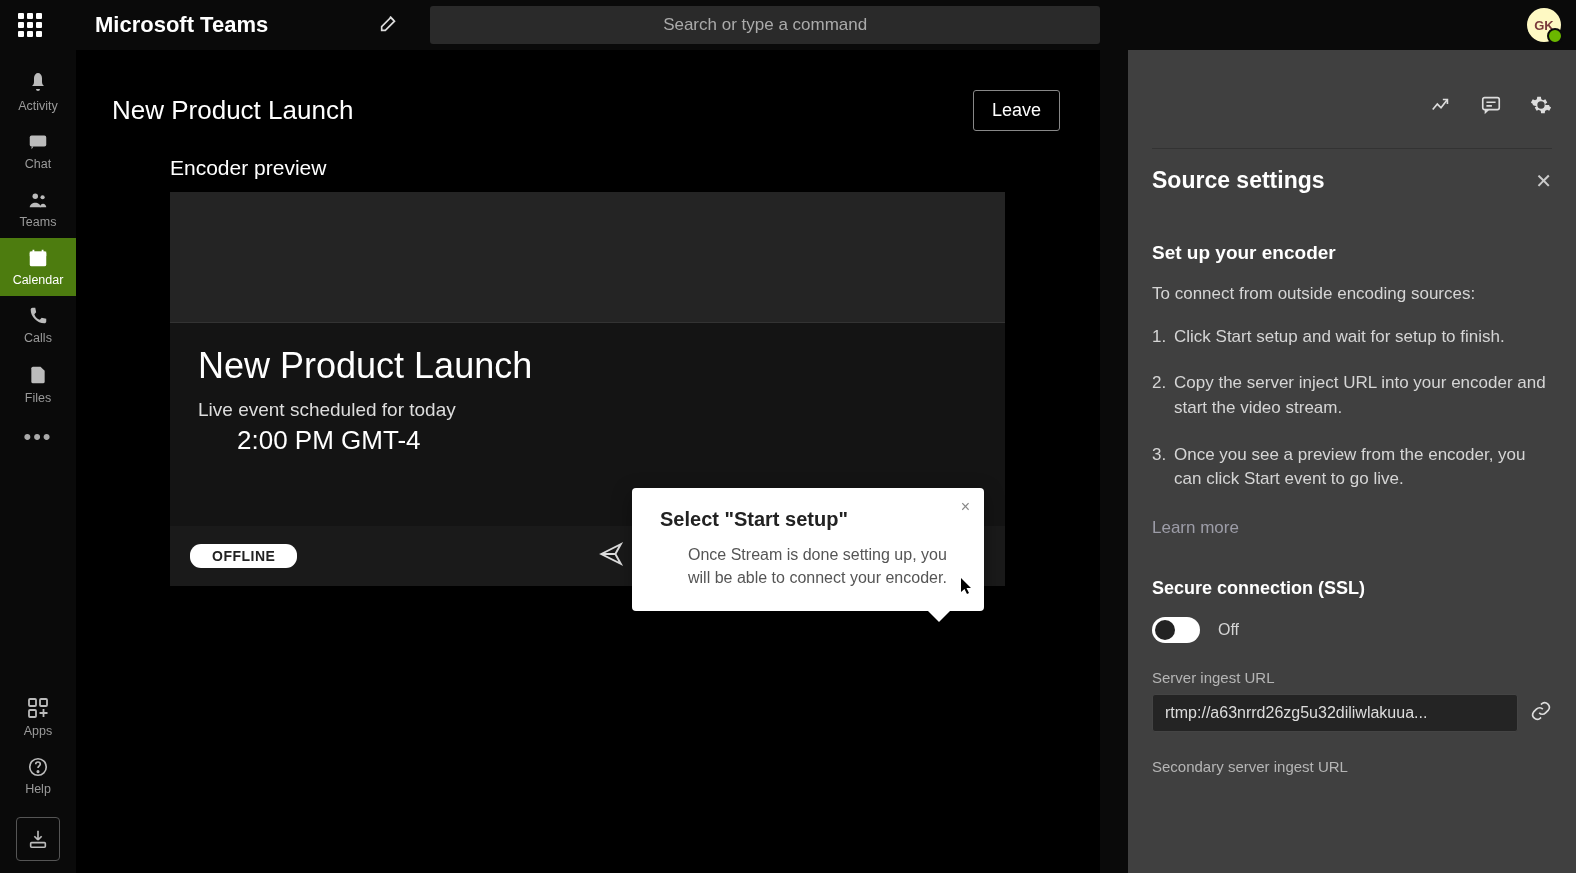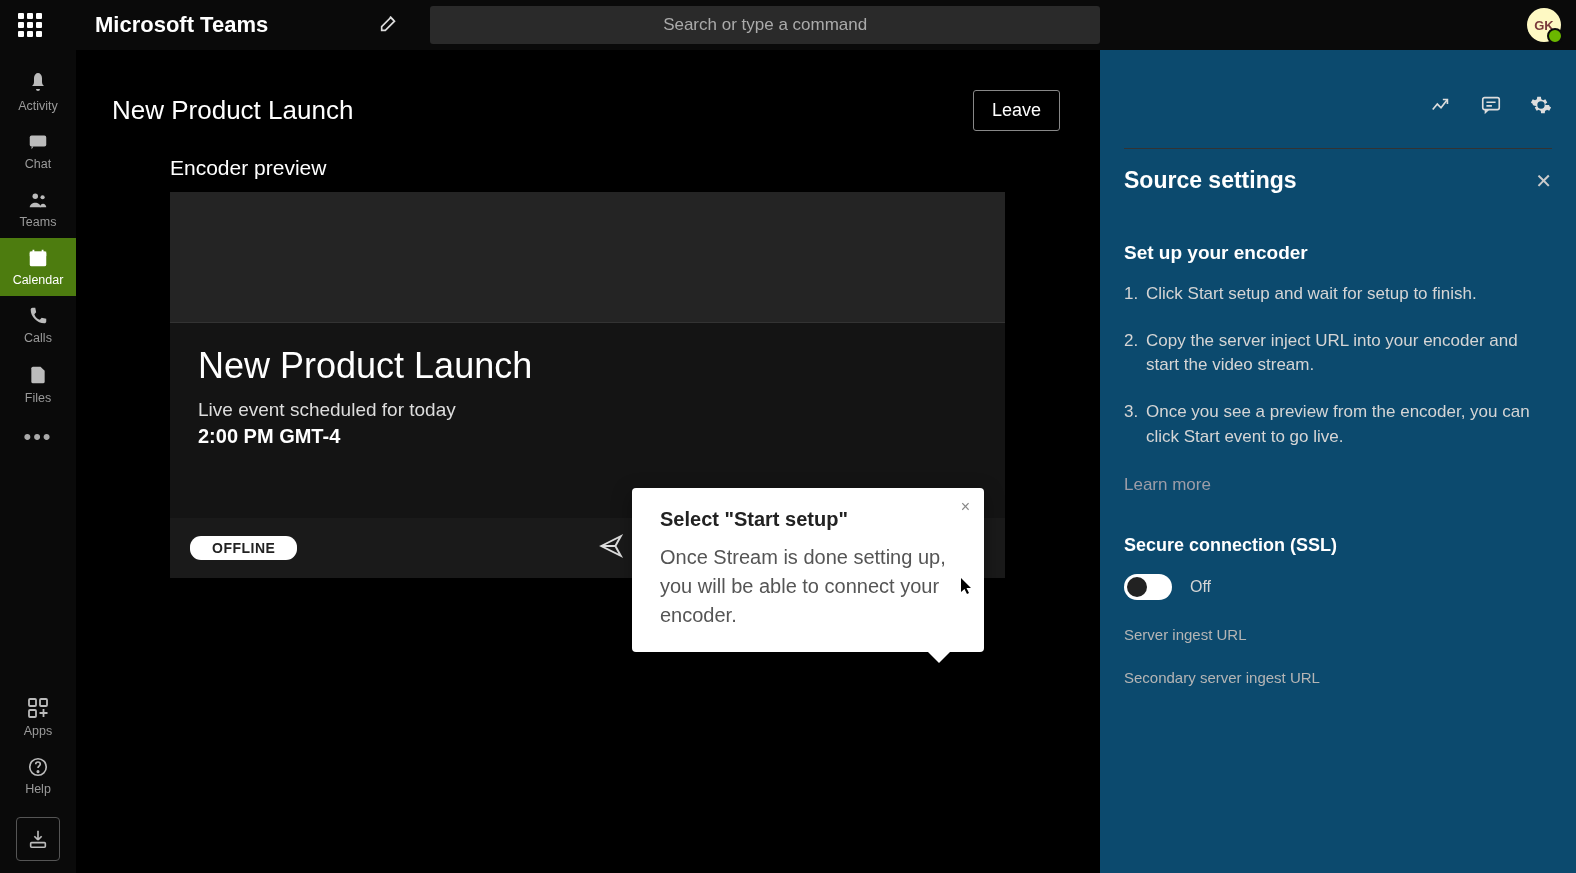--- a/index.html
+++ b/index.html
@@ -74,20 +74,21 @@
   padding: 9px 0;
   cursor:pointer;
 }
 .nav-item.active { background:#4d7c0f; color:#fff; }
 .nav-item svg, .nav-item .icon { margin-bottom: 4px; }
 .nav-spacer { flex:1; }
 .nav-more { color:#aaa; font-size:22px; letter-spacing:2px; padding:10px 0; cursor:pointer; }
 .content {
   flex:1;
   display:flex;
+  gap:28px;
 }
 .main {
   flex: 0 0 1024px;
   background: #000;
   padding: 40px 0 0 36px;
   position: relative;
 }
 .main-header { display:flex; align-items:center; padding-right: 40px;}
 .page-title { font-size: 26px; font-weight:400;}
 .leave-btn {
@@ -103,21 +104,21 @@
 .encoder-label { font-size: 21px; margin: 25px 0 12px 58px;}
 .preview-box {
   margin-left: 58px;
   width: 835px;
   background: #1f1f1f;
 }
 .preview-top { height: 130px; background:#242424; }
 .preview-mid { padding: 22px 28px 70px 28px; background:#141414; border-top:1px solid #333;}
 .event-name { font-size: 36px; font-weight:400; margin-bottom: 12px;}
 .sched-label { font-size: 19px; color:#ddd;}
-.sched-time { font-size: 20px; font-weight:700; margin-top:4px;}
+.sched-time { font-size: 26px; font-weight:400; margin-top:4px;margin-left:39px;}
 .preview-bar {
   height: 60px;
   background:#1a1a1a;
   display:flex; align-items:center;
   padding: 0 20px;
 }
 .offline-pill {
   background:#fff; color:#222;
   border-radius: 11px;
   padding: 4px 22px;
@@ -150,28 +151,28 @@
 .tooltip::after{
   content:'';
   position:absolute;
   bottom:-11px; right:34px;
   border-left:11px solid transparent;
   border-right:11px solid transparent;
   border-top:11px solid #fff;
 }
 .tooltip-close{ position:absolute; top:10px; right:14px; color:#888; cursor:pointer; font-size:16px;}
 .tooltip h3{ font-size:20px; font-weight:600; margin-bottom:12px;}
-.tooltip p{ font-size:20px; color:#555; line-height:1.45;}
+.tooltip p{ font-size:16px; color:#555; line-height:1.45;margin-left:28px;}
 .cursorptr {
   position:absolute; left:884px; top:528px;
   font-size:16px; color:#000;
 }
 .rightpanel {
   flex:1;
-  background:#0c4a6e;
+  background:#404040;
   padding: 44px 24px 0 24px;
   color:#ddd;
   overflow-y:auto;
 }
 .panel-icons { display:flex; gap: 28px; justify-content:flex-end; margin-bottom: 28px;}
 .panel-icons > * { cursor:pointer; }
 .panel-hr { border:none; border-top:1px solid #333; margin:0 0 18px 0;}
 .panel-title-row { display:flex; align-items:center; }
 .panel-title { font-size: 23px; font-weight:600; color:#fff;}
 .panel-close { margin-left:auto; cursor:pointer; color:#ccc; font-size:20px;}
@@ -360,20 +361,21 @@
         <span><svg width="22" height="22" viewBox="0 0 24 24" fill="#ddd">
               <path d="M12 8a4 4 0 100 8 4 4 0 000-8zm9 4a7 7 0 01-.1 1.2l2.1 1.6-2 3.4-2.5-1a7 7 0 01-2 1.2l-.4 2.6h-4l-.4-2.6a7 7 0 01-2-1.2l-2.5 1-2-3.4 2.1-1.6A7 7 0 013 12a7 7 0 01.1-1.2L1 9.2l2-3.4 2.5 1a7 7 0 012-1.2L7.9 3h4l.4 2.6a7 7 0 012 1.2l2.5-1 2 3.4-2.1 1.6c.1.4.1.8.1 1.2z"></path>
             </svg></span>
       </div>
       <hr class="panel-hr">
       <div class="panel-title-row">
         <div class="panel-title">Source settings</div>
         <div class="panel-close">✕</div>
       </div>
       <div class="panel-sub">Set up your encoder</div>
+      <div class="panel-text">To connect from outside encoding sources:</div>
       <ol class="panel-ol">
         <li>
             <span class="num">1.</span>
             <span>Click Start setup and wait for setup to finish.</span>
           </li>
         <li>
             <span class="num">2.</span>
             <span>Copy the server inject URL into your encoder and start the video stream.</span>
           </li>
         <li>
@@ -381,16 +383,23 @@
             <span>Once you see a preview from the encoder, you can click Start event to go live.</span>
           </li>
       </ol>
       <span class="learn">Learn more</span>
       <div class="ssl-title">Secure connection (SSL)</div>
       <div class="toggle-row">
         <div class="toggle"></div>
         <div class="toggle-label">Off</div>
       </div>
       <div class="field-label">Server ingest URL</div>
+      <div class="url-row">
+        <div class="url-box">rtmp://a63nrrd26zg5u32diliwlakuua...</div>
+        <span class="link-icon"><svg width="22" height="22" viewBox="0 0 24 24" fill="none" stroke="#ddd" stroke-width="1.8">
+              <path d="M10 14a5 5 0 007 0l3-3a5 5 0 00-7-7l-1 1"></path>
+              <path d="M14 10a5 5 0 00-7 0l-3 3a5 5 0 007 7l1-1"></path>
+            </svg></span>
+      </div>
       <div class="field-label">Secondary server ingest URL</div>
     </div>
   </div>
 </div>
 
 </body></html>

